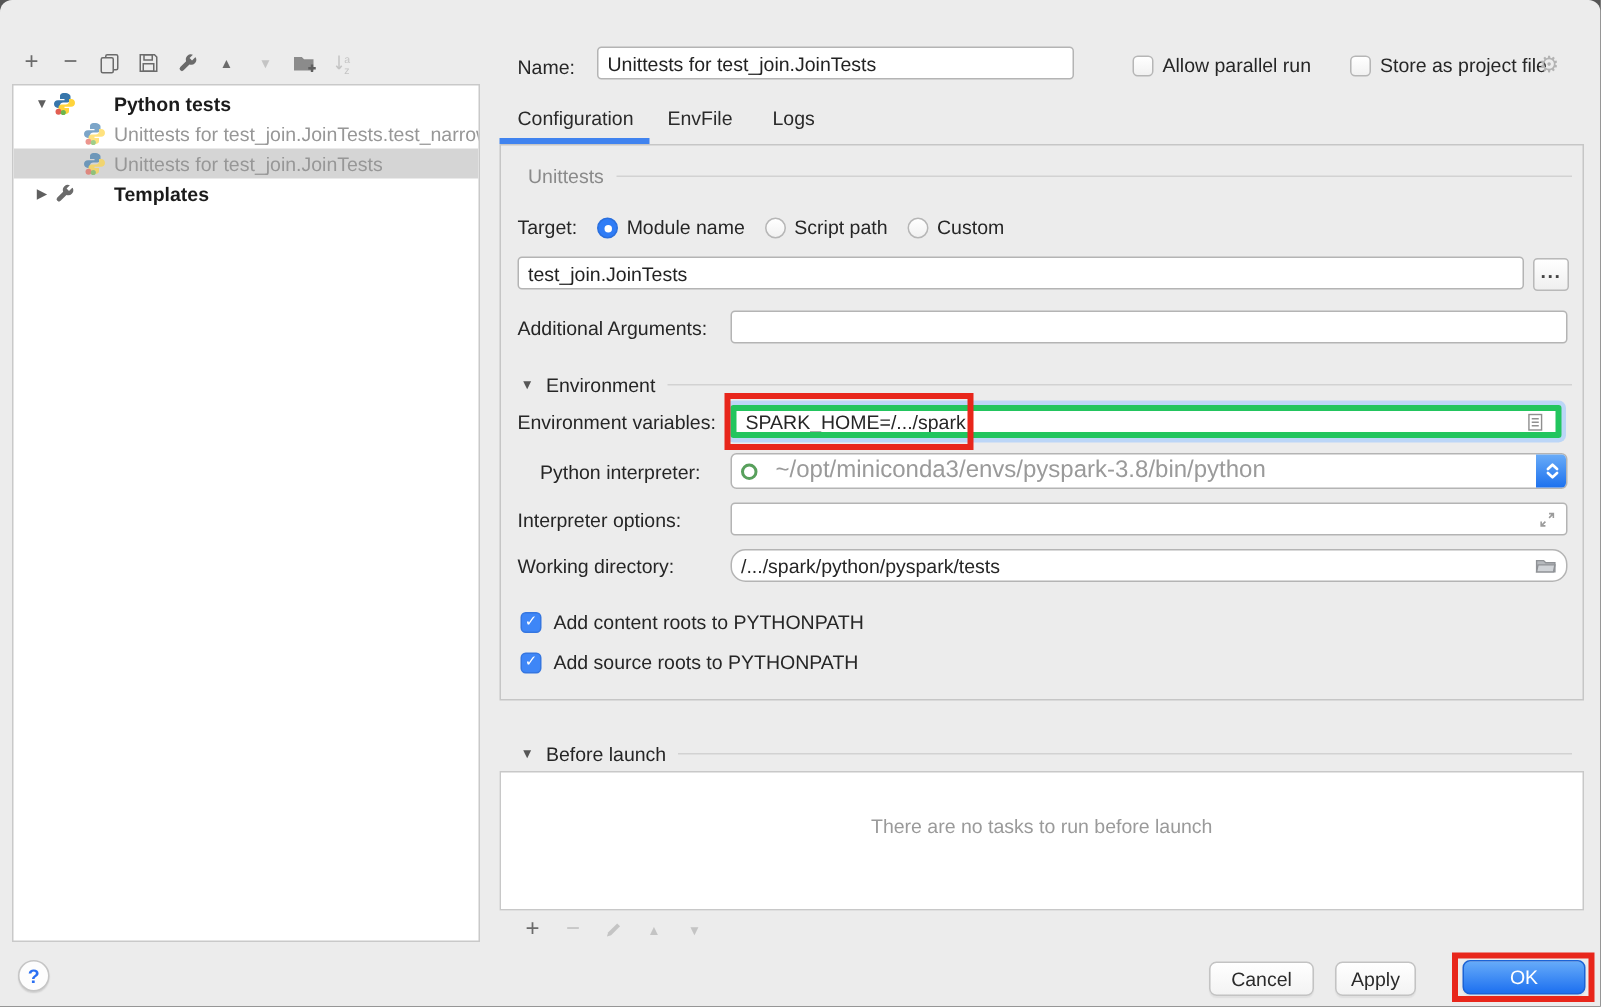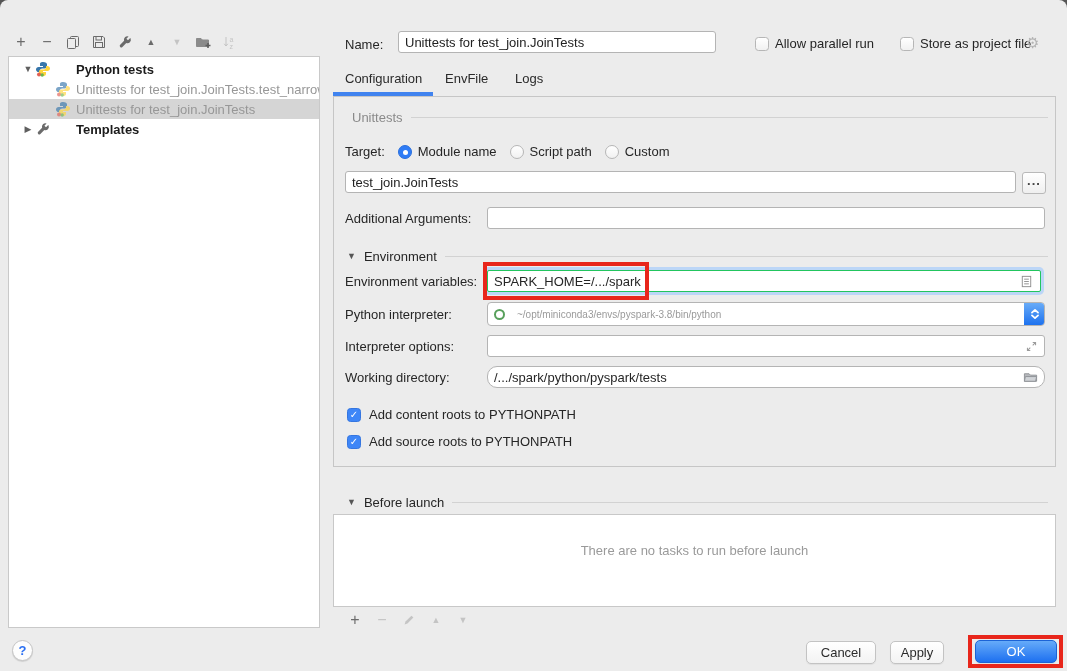--- a/index.html
+++ b/index.html
@@ -70,24 +70,24 @@
   .bl-empty{color:#9a9a9a;}
   .bl-toolbar{position:absolute; left:347px; top:612px; display:flex; gap:11px; align-items:center;}
   
   .btn{position:absolute; height:23px; border:1px solid #c3c3c3; border-radius:5px;
     background:linear-gradient(#ffffff,#f3f3f3); font:inherit; color:#2b2b2b;
     display:flex; align-items:center; justify-content:center; box-shadow:0 1px 1px rgba(0,0,0,.06);}
   .btn.primary{background:linear-gradient(#66abf9,#1d70f0); color:#fff; border-color:#1b63d6;}
   .browse-btn{position:absolute; left:1022px; top:172px; width:24px; height:22px; border:1px solid #b9b9b9; border-radius:3px;
     background:linear-gradient(#ffffff,#efefef); display:flex; align-items:center; justify-content:center; font-weight:bold; color:#444; letter-spacing:1px;}
   
-  .env-field{left:487px; top:270px; width:554px; height:22px; border:1px solid #22c55e; box-shadow:0 0 0 3px #bcd6f7; border-radius:2px;gap:43px;}
+  .env-field{left:487px; top:270px; width:554px; height:22px; border:4px solid #22c55e; box-shadow:0 0 0 3px #bcd6f7; border-radius:2px;gap:43px;}
   .pyint{left:487px; top:302px; width:558px; height:24px; border-radius:4px; padding-right:26px;}
   .pyint .ring{width:11px; height:11px; border:2px solid #58a05c; border-radius:50%; margin-right:6px; flex:0 0 auto;}
-  .pyint .path{font-size:10px; color:#9a9a9a; margin-left:6px; overflow:hidden;}
+  .pyint .path{font-size:16px; color:#9a9a9a; margin-left:6px; overflow:hidden;}
   .chev{position:absolute; right:-1px; top:-1px; bottom:-1px; width:21px; border-radius:0 4px 4px 0;
     background:linear-gradient(#6caef8,#1a6fee); display:flex; align-items:center; justify-content:center;}
   .ficon{margin-left:auto; flex:0 0 auto; display:flex;}
   
   .redbox{position:absolute; border:4px solid #e8261b; pointer-events:none; z-index:50;}
   .red-env{left:483px; top:262px; width:166px; height:38px;}
   .red-ok{left:968px; top:635px; width:95px; height:33px;}
   .valtext{overflow:hidden; white-space:nowrap;}
 </style>
 </head>
@@ -242,21 +242,21 @@
   <div class="field env-field">
     <span class="valtext">SPARK_HOME=/.../spark</span>
     <span class="ficon">
       <svg width="15" height="15" viewBox="0 0 16 16" fill="#fff" stroke="#8f8f8f">
           <rect x="3.5" y="2.5" width="9" height="11"></rect>
           <path d="M5.5 5.5h5M5.5 8h5M5.5 10.5h5"></path>
         </svg>
     </span>
   </div>
 
-  <span class="lbl" style="left:345px; top:307px;">Python interpreter:</span>
+  <span class="lbl" style="left:360px; top:307px;">Python interpreter:</span>
   <div class="field pyint">
     <span class="ring"></span>
     <span class="path valtext">~/opt/miniconda3/envs/pyspark-3.8/bin/python</span>
     <span class="chev">
       <svg width="14" height="14" viewBox="0 0 16 16" fill="none" stroke="#fff" stroke-width="2" stroke-linecap="round" stroke-linejoin="round">
           <path d="M4.5 6.5 8 3.2l3.5 3.3M4.5 9.5 8 12.8l3.5-3.3"></path>
         </svg>
     </span>
   </div>
 

